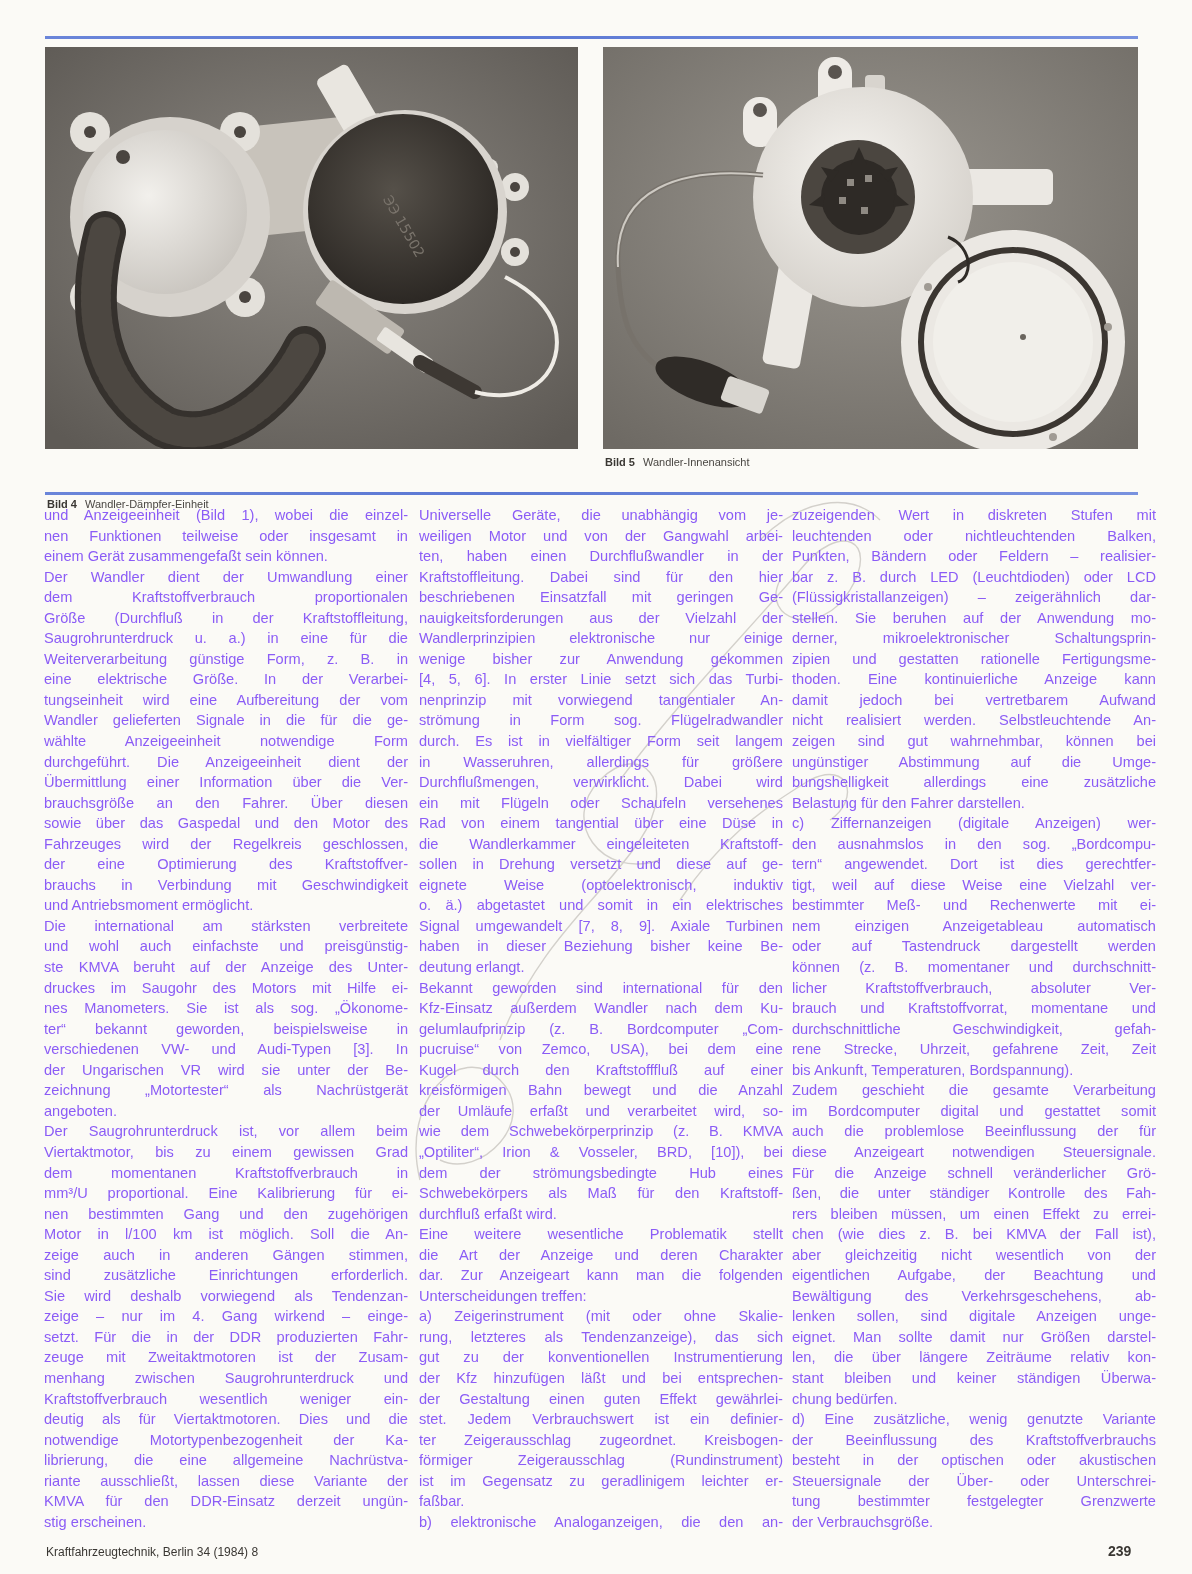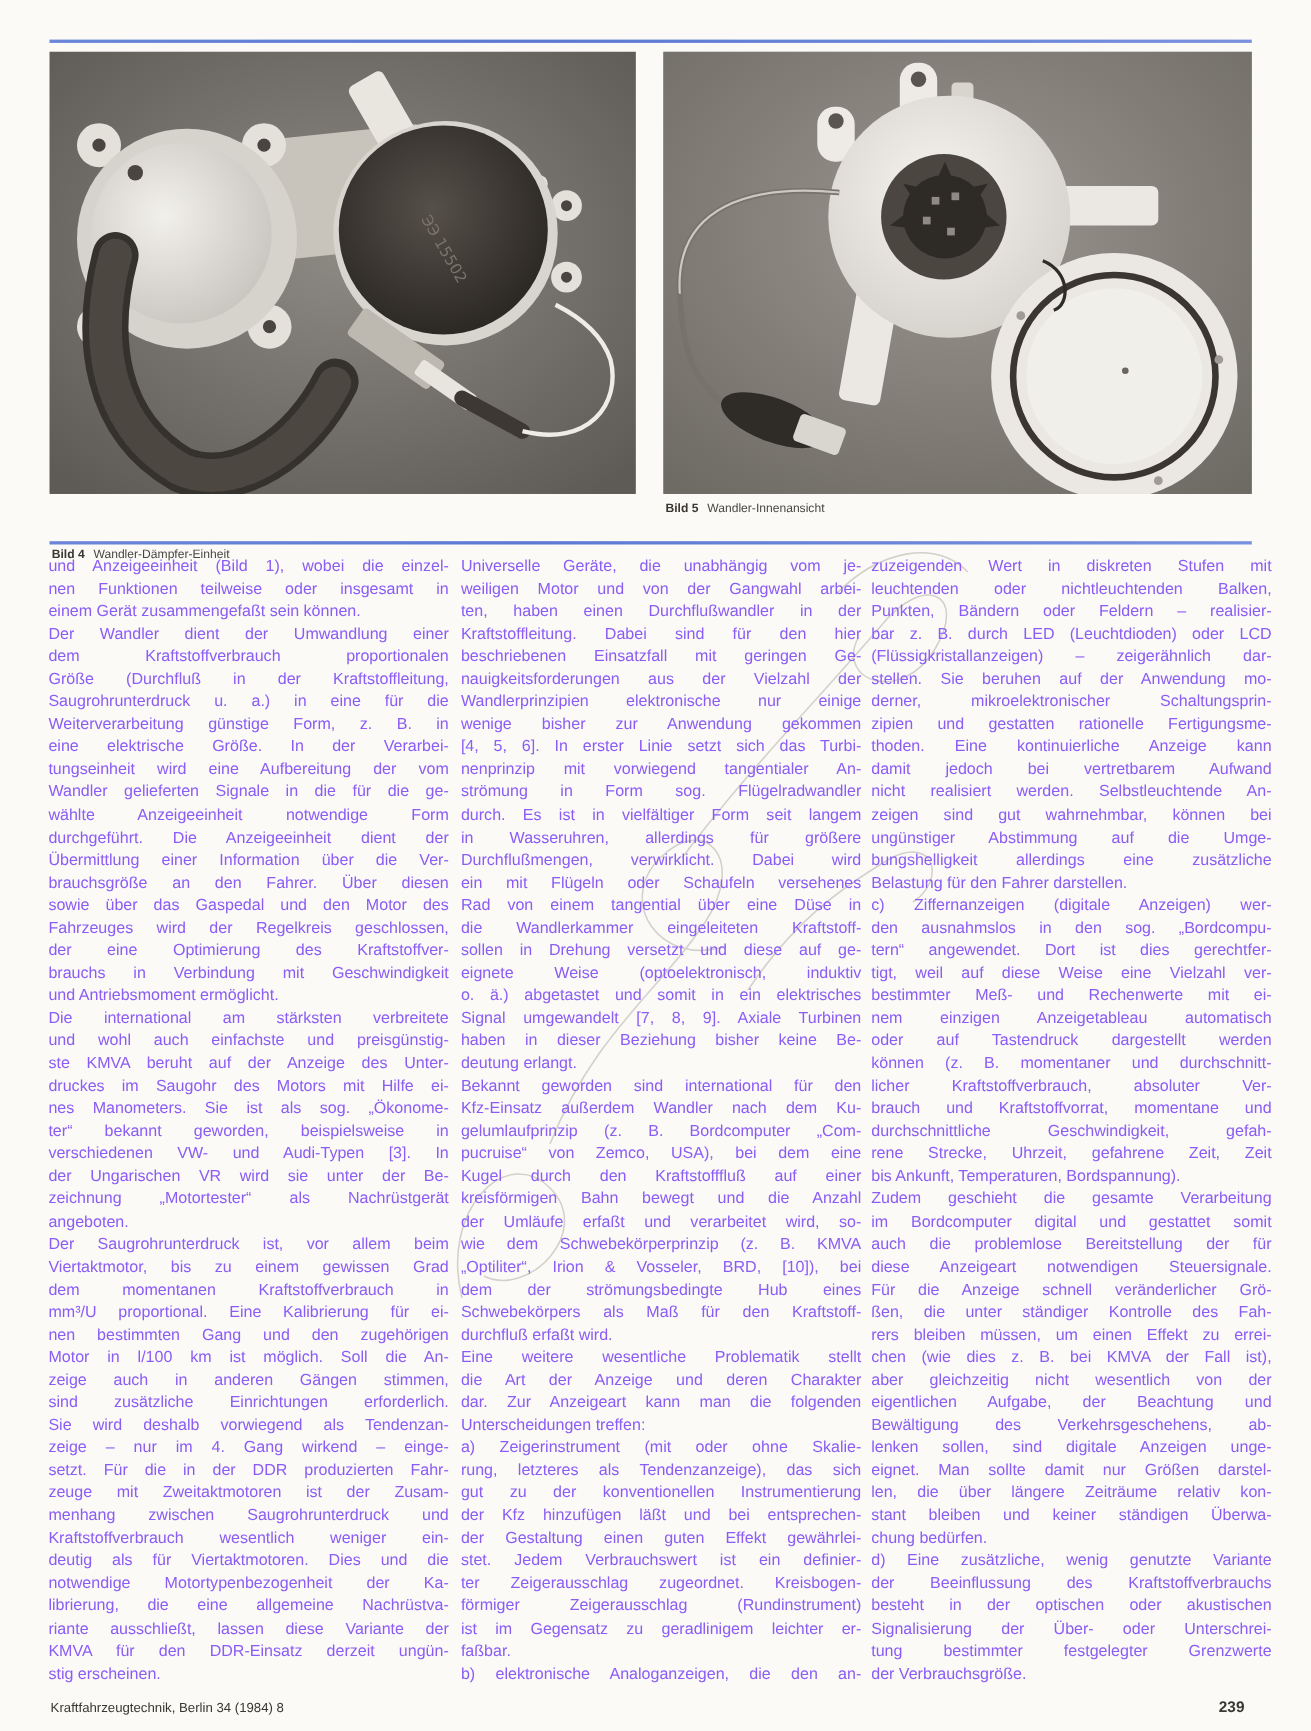--- a/index.html
+++ b/index.html
@@ -327,36 +327,36 @@
     <span class="line">nem einzigen Anzeigetableau automatisch</span>
     <span class="line">oder auf Tastendruck dargestellt werden</span>
     <span class="line">können (z. B. momentaner und durchschnitt-</span>
     <span class="line">licher Kraftstoffverbrauch, absoluter Ver-</span>
     <span class="line">brauch und Kraftstoffvorrat, momentane und</span>
     <span class="line">durchschnittliche Geschwindigkeit, gefah-</span>
     <span class="line">rene Strecke, Uhrzeit, gefahrene Zeit, Zeit</span>
     <span class="line last">bis Ankunft, Temperaturen, Bordspannung).</span>
     <span class="line">Zudem geschieht die gesamte Verarbeitung</span>
     <span class="line">im Bordcomputer digital und gestattet somit</span>
-    <span class="line">auch die problemlose Bereitstellung der für</span>
+    <span class="line">auch die problemlose Beeinflussung der für</span>
     <span class="line">diese Anzeigeart notwendigen Steuersignale.</span>
     <span class="line">Für die Anzeige schnell veränderlicher Grö-</span>
     <span class="line">ßen, die unter ständiger Kontrolle des Fah-</span>
     <span class="line">rers bleiben müssen, um einen Effekt zu errei-</span>
     <span class="line">chen (wie dies z. B. bei KMVA der Fall ist),</span>
     <span class="line">aber gleichzeitig nicht wesentlich von der</span>
     <span class="line">eigentlichen Aufgabe, der Beachtung und</span>
     <span class="line">Bewältigung des Verkehrsgeschehens, ab-</span>
     <span class="line">lenken sollen, sind digitale Anzeigen unge-</span>
     <span class="line">eignet. Man sollte damit nur Größen darstel-</span>
     <span class="line">len, die über längere Zeiträume relativ kon-</span>
     <span class="line">stant bleiben und keiner ständigen Überwa-</span>
     <span class="line last">chung bedürfen.</span>
     <span class="line">d) Eine zusätzliche, wenig genutzte Variante</span>
     <span class="line">der Beeinflussung des Kraftstoffverbrauchs</span>
     <span class="line">besteht in der optischen oder akustischen</span>
-    <span class="line">Signalisierung der Über- oder Unterschrei-</span>
+    <span class="line">Steuersignale der Über- oder Unterschrei-</span>
     <span class="line">tung bestimmter festgelegter Grenzwerte</span>
     <span class="line last">der Verbrauchsgröße.</span>
   </div>
 
 <div class="footer" id="footer-journal">Kraftfahrzeugtechnik, Berlin 34 (1984) 8</div>
 <div class="footer" id="footer-page">239</div>
 
 </body></html>

